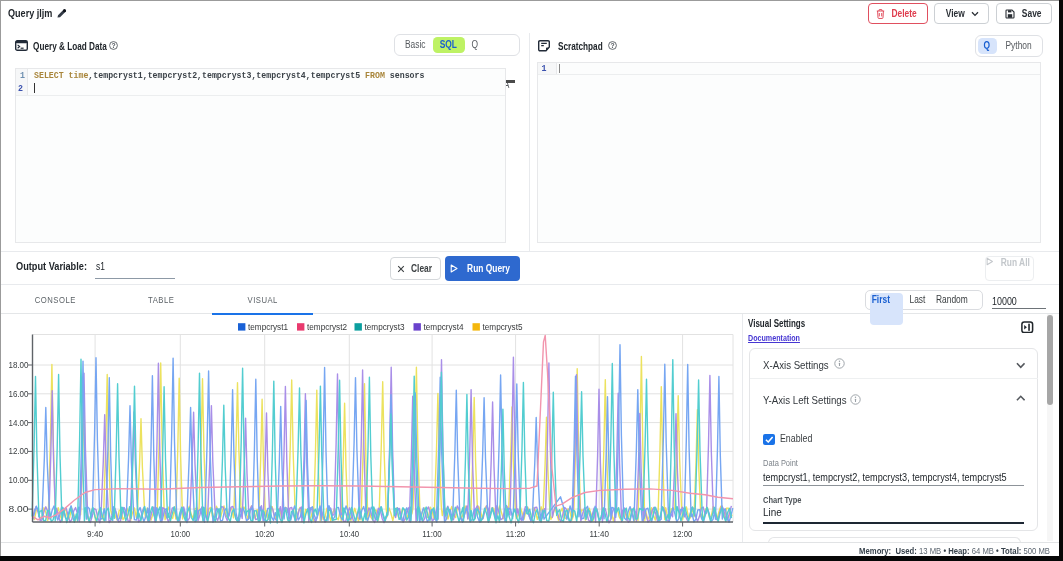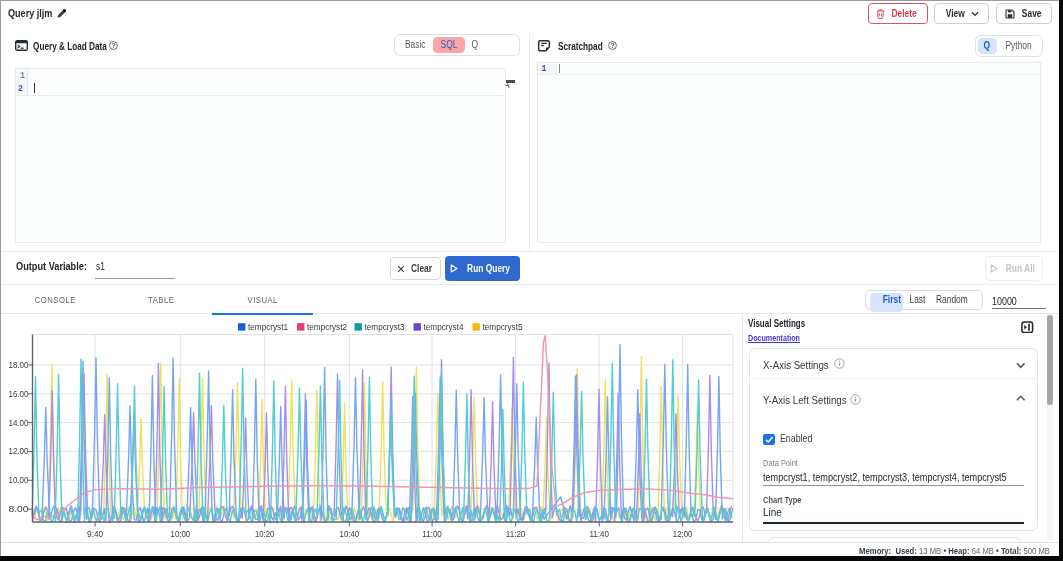--- a/index.html
+++ b/index.html
@@ -53,21 +53,21 @@
   <rect x="5.6" y="7.6" width="3" height="1.2" fill="#222b38"></rect>
 </svg>
 <div class="abs b sxl" style="left:32.5px;top:40.5px;font-size:10px;color:#21262b;transform:scaleX(0.82);">Query &amp; Load Data</div>
 <svg class="abs" style="left:109px;top:41px;" width="9" height="9" viewBox="0 0 14 14">
   <circle cx="7" cy="7" r="6.1" fill="none" stroke="#494f55" stroke-width="1.3"></circle>
   <text x="7" y="10.6" font-size="10.5" text-anchor="middle" fill="#50565c" font-family="Liberation Sans, sans-serif" font-weight="bold">?</text>
 </svg>
 
 <div class="abs" style="left:393.5px;top:33.5px;width:126px;height:22.5px;border:1px solid #dfe1e5;border-radius:6px;"></div>
 <div class="abs" style="left:399px;top:39px;width:33px;font-size:10px;color:#55595e;text-align:center;"><span class="sxc">Basic</span></div>
-<div class="abs" style="left:432.5px;top:36.8px;width:32.5px;height:16px;background:#fca5a5;border-radius:4.5px;color:#195fd1;font-size:10px;font-weight:normal;text-align:center;line-height:16px;"><span class="sxc">SQL</span></div>
+<div class="abs" style="left:432.5px;top:36.8px;width:32.5px;height:16px;background:#bef264;border-radius:4.5px;color:#195fd1;font-size:10px;font-weight:bold;text-align:center;line-height:16px;"><span class="sxc">SQL</span></div>
 <div class="abs" style="left:466px;top:39px;width:17px;font-size:10px;color:#55595e;text-align:center;"><span class="sxc">Q</span></div>
 <div class="abs" style="left:487px;top:39px;width:28px;font-size:10px;color:#55595e;text-align:center;margin-top:40px;"><span class="sxc">UDA</span></div>
 
 <svg class="abs" style="left:538px;top:40px;" width="12" height="11.5" viewBox="0 0 12 11.5">
   <path d="M1.9 0.7 h8.2 a1.2 1.2 0 0 1 1.2 1.2 v5.2 L8 10.8 H1.9 a1.2 1.2 0 0 1 -1.2 -1.2 V1.9 a1.2 1.2 0 0 1 1.2 -1.2 Z" fill="none" stroke="#222b38" stroke-width="1.4"></path>
   <path d="M3.2 3.4 h5.6 M3.2 5.6 h2.6" stroke="#222b38" stroke-width="1.2"></path>
   <path d="M8 10.8 V8.3 a0.9 0.9 0 0 1 0.9 -0.9 h2.4 Z" fill="#222b38"></path>
 </svg>
 <div class="abs b sxl" style="left:558px;top:40.5px;font-size:10px;color:#21262b;transform:scaleX(0.82);">Scratchpad</div>
 <svg class="abs" style="left:607.5px;top:41px;" width="9" height="9" viewBox="0 0 14 14">
@@ -79,20 +79,21 @@
 <div class="abs" style="left:977.5px;top:37.8px;width:19px;height:16px;background:#d7e4fb;border-radius:4.5px;color:#195fd1;font-size:10px;font-weight:bold;text-align:center;line-height:16px;"><span class="sxc">Q</span></div>
 <div class="abs" style="left:999px;top:40px;width:40px;font-size:10px;color:#55595e;text-align:center;"><span class="sxc">Python</span></div>
 
 <div class="abs" style="left:529px;top:33px;width:1px;height:218px;background:#e8eaed;"></div>
 
 <div class="abs" style="left:15px;top:68px;width:490.5px;height:175px;border:1px solid #e7e8ea;background:#fcfdfd;"></div>
 <div class="abs" style="left:16px;top:69px;width:11.5px;height:25.8px;background:#f6f7f8;border-right:1px solid #e7e8ea;"></div>
 <div class="abs" style="left:16px;top:94.8px;width:488.5px;height:1px;background:#eceeef;"></div>
 <div class="abs mono b" style="left:18px;top:69px;width:7px;font-size:8.3px;line-height:13px;color:#6d8fb0;text-align:right;">1</div>
 <div class="abs mono b" style="left:18px;top:82px;width:7px;font-size:8.3px;line-height:13px;color:#3950ae;">2</div>
+<div class="abs mono b" style="left:34px;top:69px;font-size:8.24px;line-height:13px;letter-spacing:0px;color:#3b4248;white-space:pre;"><span style="color:#a8853a;">SELECT time</span>,tempcryst1,tempcryst2,tempcryst3,tempcryst4,tempcryst5 <span style="color:#a8853a;">FROM</span> sensors</div>
 <div class="abs" style="left:34px;top:83px;width:1px;height:10px;background:#333;"></div>
 <div class="abs" style="left:506px;top:79.5px;width:9px;height:3.6px;background:#4a4a4a;"></div>
 
 <div class="abs" style="left:536.5px;top:62px;width:504px;height:181px;border:1px solid #e7e8ea;background:#fcfdfd;"></div>
 <div class="abs" style="left:537.5px;top:63px;width:19.5px;height:10.8px;background:#f6f7f8;border-right:1px solid #e7e8ea;"></div>
 <div class="abs" style="left:537.5px;top:73.6px;width:502px;height:1px;background:#eceeef;"></div>
 <div class="abs mono b" style="left:541.5px;top:62.5px;font-size:8.3px;line-height:12px;color:#3950ae;">1</div>
 <div class="abs" style="left:559px;top:64px;width:1px;height:9px;background:#888;"></div>
 
 <div class="abs" style="left:0px;top:250.5px;width:1063px;height:1px;background:#e8eaed;"></div>
@@ -104,36 +105,36 @@
         <path d="M1.2 1.2 L6.8 6.8 M6.8 1.2 L1.2 6.8" stroke="#3c4043" stroke-width="1.1"></path>
       </svg>
       <span class="sxc">Clear</span>
     </div>
 <div class="abs" style="left:445px;top:256px;width:75px;height:24.5px;background:#2e69cf;border-radius:4px;color:#fff;font-size:10px;font-weight:bold;display:flex;align-items:center;justify-content:center;gap:5px;">
   <svg width="8" height="9" viewBox="0 0 8 9">
         <path d="M1.2 1 L7 4.5 L1.2 8 Z" fill="none" stroke="#fff" stroke-width="1.1" stroke-linejoin="round"></path>
       </svg>
       <span class="sxc">Run Query</span>
     </div>
-<div class="abs" style="left:985px;top:256px;width:58px;height:24.5px;border:1px solid #eceef0;border-radius:4px;color:#c3c7cb;font-size:10px;font-weight:bold;display:flex;align-items:center;justify-content:center;gap:5px;">
+<div class="abs" style="left:985px;top:256px;width:49px;height:24.5px;border:1px solid #eceef0;border-radius:4px;color:#c3c7cb;font-size:10px;font-weight:bold;display:flex;align-items:flex-start;justify-content:center;gap:5px;">
   <svg width="8" height="9" viewBox="0 0 8 9">
         <path d="M1.2 1 L7 4.5 L1.2 8 Z" fill="none" stroke="#c3c7cb" stroke-width="1.1" stroke-linejoin="round"></path>
       </svg>
       <span class="sxc">Run All</span>
     </div>
 <div class="abs" style="left:0px;top:284px;width:1063px;height:1px;background:#e8eaed;"></div>
 
 <div class="abs" style="left:0px;top:312.5px;width:1063px;height:1px;background:#e4e6e8;"></div>
 <div class="abs" style="left:5px;top:293.5px;width:101px;font-size:9.5px;letter-spacing:0.6px;color:#5c6267;text-align:center;"><span class="sxc" style="transform:scaleX(0.81);">CONSOLE</span></div>
 <div class="abs" style="left:111px;top:293.5px;width:101px;font-size:9.5px;letter-spacing:0.6px;color:#5c6267;text-align:center;"><span class="sxc" style="transform:scaleX(0.81);">TABLE</span></div>
 <div class="abs" style="left:212px;top:293.5px;width:101px;font-size:9.5px;letter-spacing:0.6px;color:#5c6267;text-align:center;"><span class="sxc" style="transform:scaleX(0.81);">VISUAL</span></div>
 <div class="abs" style="left:212px;top:312.8px;width:101px;height:2.5px;background:#1a73e8;"></div>
 
 <div class="abs" style="left:865px;top:290px;width:118px;height:19.5px;border:1px solid #dadce0;border-radius:5px;"></div>
-<div class="abs" style="left:869.5px;top:292.5px;width:33px;height:19px;background:#d7e4fb;border-radius:4px;color:#195fd1;font-size:10px;font-weight:bold;text-align:right;line-height:14.5px;"><span class="sxc">First</span></div>
+<div class="abs" style="left:869.5px;top:292.5px;width:33px;height:32px;background:#d7e4fb;border-radius:4px;color:#195fd1;font-size:10px;font-weight:bold;text-align:left;line-height:14.5px;"><span class="sxc">First</span></div>
 <div class="abs" style="left:905px;top:294px;width:24px;font-size:10px;color:#3c4043;text-align:center;"><span class="sxc">Last</span></div>
 <div class="abs" style="left:933px;top:294px;width:46px;font-size:10px;color:#3c4043;text-align:left;"><span class="sxc">Random</span></div>
 <div class="abs sxl" style="left:992px;top:294.5px;font-size:10.5px;color:#21262b;transform:scaleX(0.85);">10000</div>
 <div class="abs" style="left:992px;top:307.5px;width:54px;height:1px;background:#6d7378;"></div>
 
 <svg width="745" height="232" viewBox="0 0 745 232" style="position:absolute;left:0;top:313px;">
 <rect x="238" y="10.2" width="7.4" height="7.4" fill="#1a61d6"></rect>
 <text x="248" y="17.4" font-family="Liberation Sans, sans-serif" font-size="9.3" fill="#37393b" textLength="40" lengthAdjust="spacingAndGlyphs">tempcryst1</text>
 <rect x="297" y="10.2" width="7.4" height="7.4" fill="#e93a6e"></rect>
 <text x="307" y="17.4" font-family="Liberation Sans, sans-serif" font-size="9.3" fill="#37393b" textLength="40" lengthAdjust="spacingAndGlyphs">tempcryst2</text>

